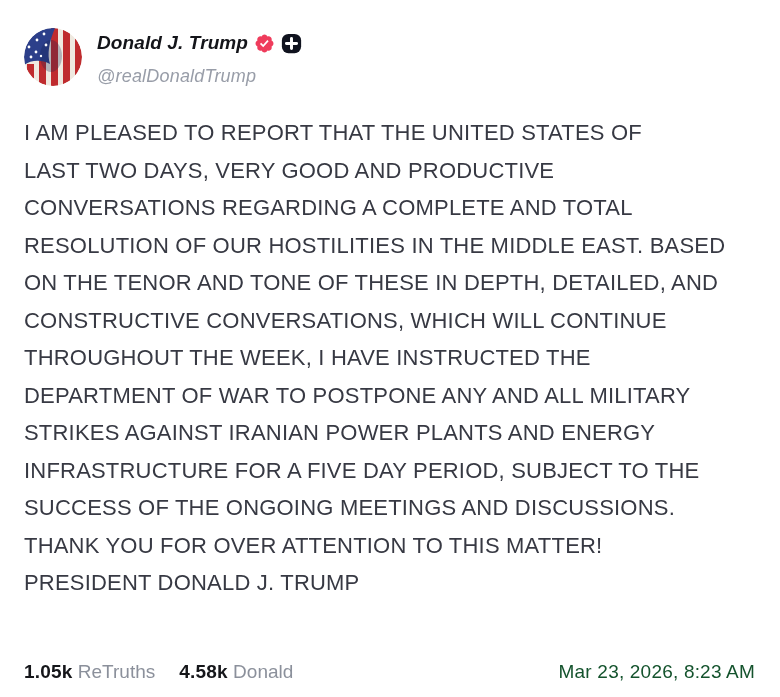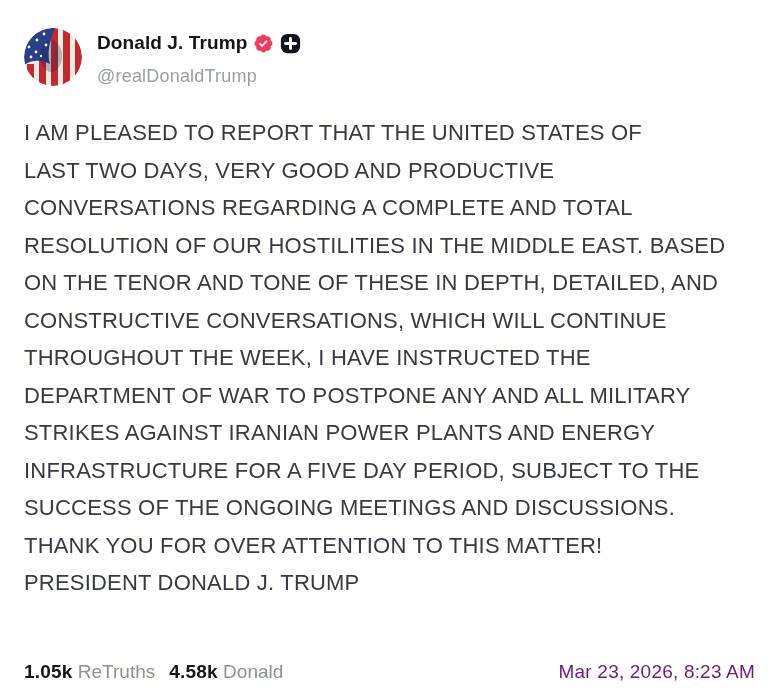--- a/index.html
+++ b/index.html
@@ -14,21 +14,21 @@
     position: absolute; inset: 0;
     background: #ffffff;
     padding: 28px 24px 0 24px;
   }
   
   .header { display: flex; align-items: flex-start; gap: 15px; height: 60px; }
   .avatar {
     width: 58px; height: 58px; border-radius: 50%;
     overflow: hidden; flex: 0 0 auto; cursor: pointer;
   }
-  .id-block { padding-top: 4px; }
+  .id-block { padding-top: 4px; font-style: italic; }
   .name-row { display: flex; align-items: center; gap: 6px; }
   .display-name {
     font-size: 19px; font-weight: bold; color: #14151a;
     letter-spacing: 0.1px; cursor: pointer;
   }
   .badge { display: inline-block; vertical-align: middle; }
   .handle {
     margin-top: 12px; font-size: 18px; color: #989da8;
     letter-spacing: 0.2px; cursor: pointer;
   }
@@ -38,25 +38,25 @@
     font-size: 22px; line-height: 37.5px;
     color: #373943; letter-spacing: 0.2px;
   }
   .body .line { display: block; white-space: nowrap; }
   
   .footer {
     position: absolute; left: 24px; right: 25px; bottom: 14px;
     display: flex; align-items: baseline; justify-content: space-between;
     font-size: 19px;
   }
-  .stats { display: flex; gap: 14px; }
+  .stats { display: flex; gap: 24px; }
   .stat { cursor: pointer; white-space: nowrap; }
   .stat .count { font-weight: bold; color: #15161a; letter-spacing: 0.2px; }
   .stat .label { color: #8b909b; }
-  .timestamp { color: #701a75; cursor: pointer; letter-spacing: 0.2px; }
+  .timestamp { color: #14532d; cursor: pointer; letter-spacing: 0.2px; }
 </style>
 </head>
 <body>
 
 <div class="post">
 
   <div class="header">
     <div class="avatar">
       <svg width="58" height="58" viewBox="0 0 58 58">
         <defs>

